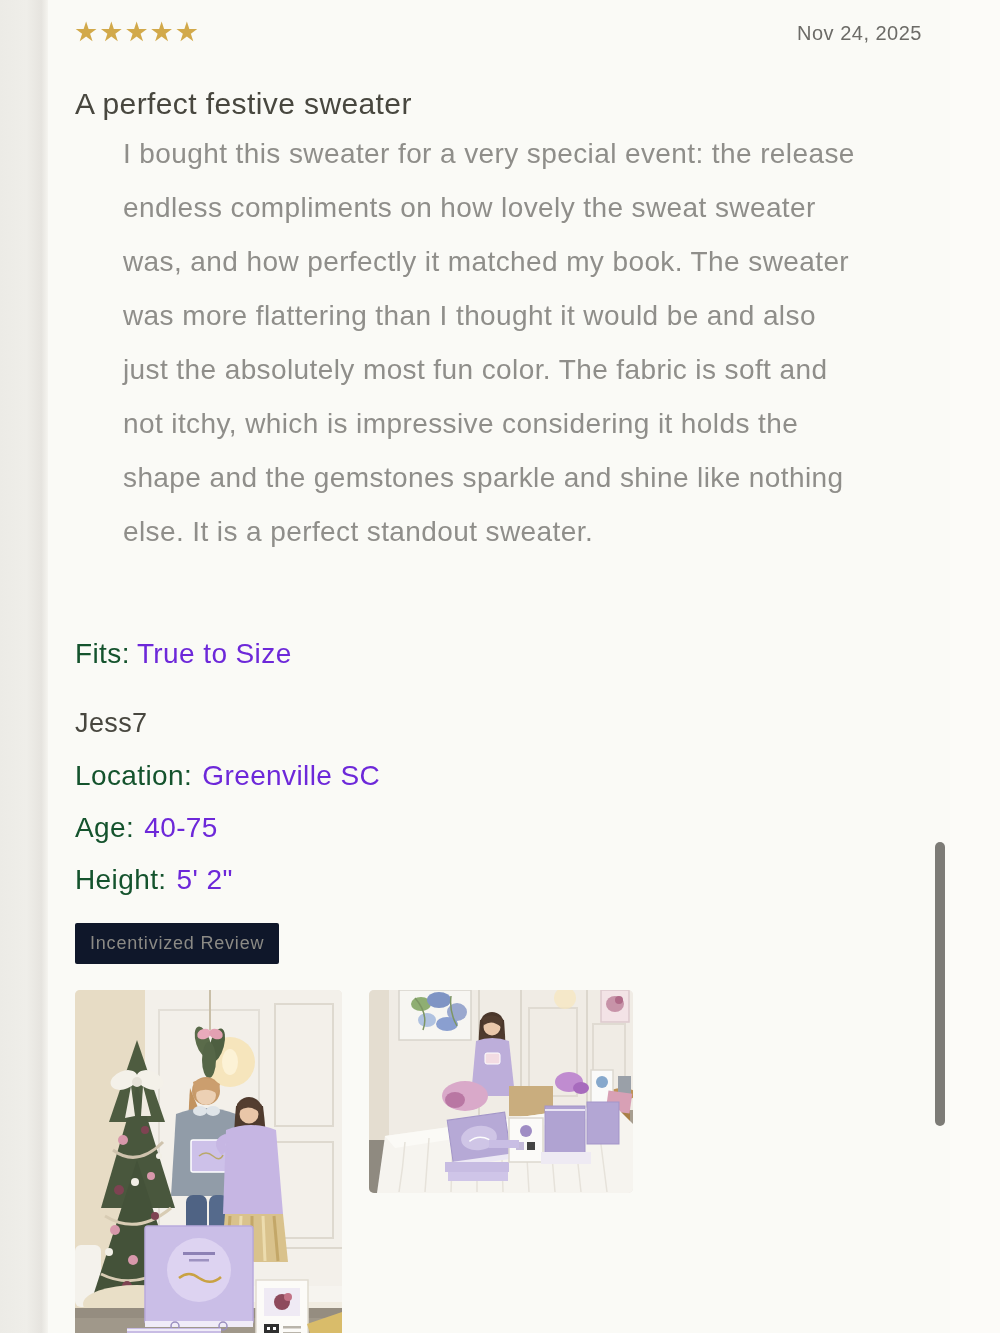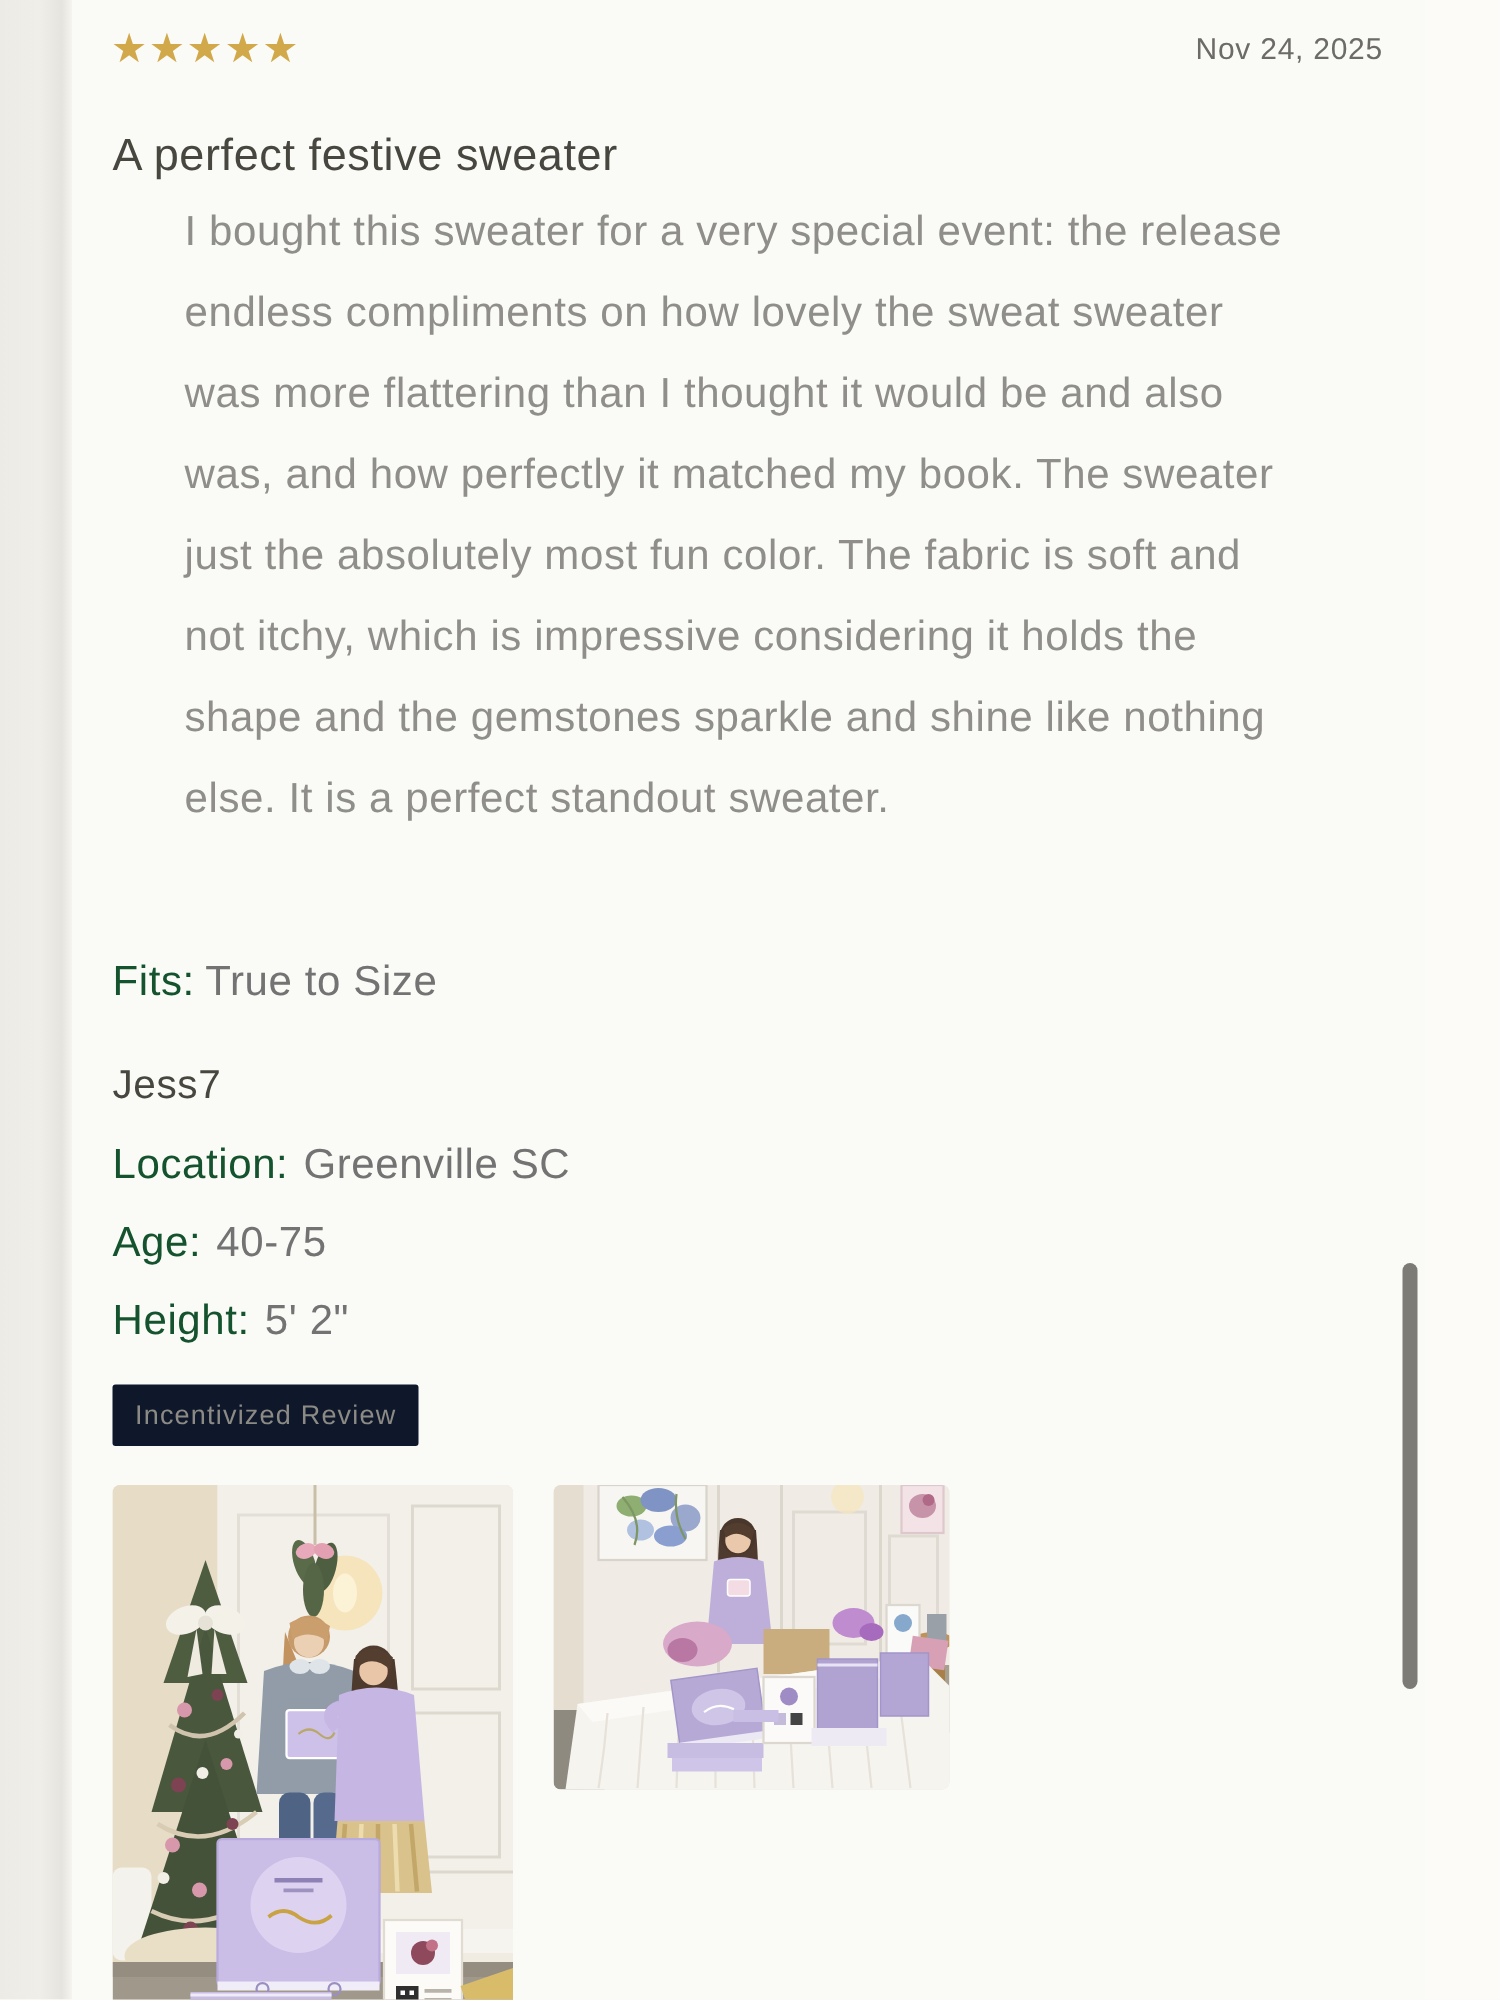--- a/index.html
+++ b/index.html
@@ -31,21 +31,21 @@
     font-size: 30px; font-weight: normal; color: #48473f; letter-spacing: 0.4px;
   }
   .body { position: absolute; left: 75px; top: 127px; width: 850px; margin-left: 48px; }
   .bline {
     height: 54px; line-height: 54px;
     font-size: 28px; color: #8f8e8a; letter-spacing: 0.4px;
     white-space: nowrap;
   }
   .label-row { position: absolute; left: 75px; font-size: 28px; letter-spacing: 0.4px; white-space: nowrap; }
   .label-row .lbl { font-weight: normal; color: #14532d; }
-  .label-row .val { color: #737373; margin-left: 10px; margin-top: 32px; }
+  .label-row .val { color: #6d28d9; margin-left: 10px; margin-top: 32px; }
   .fits-row { top: 638px; }
   .fits-row .val { margin-left: 7px; }
   .nickname {
     position: absolute; left: 75px; top: 708px;
     font-size: 27px; font-weight: normal; color: #48473f; letter-spacing: 0.4px;
   }
   .meta-location { top: 760px; }
   .meta-age { top: 812px; }
   .meta-height { top: 864px; }
   .badge {
@@ -76,22 +76,22 @@
   <div class="right-seam"></div>
 
   <span class="stars">★★★★★</span>
   <span class="date">Nov 24, 2025</span>
 
   <h1 class="title">A perfect festive sweater</h1>
 
   <div class="body">
     <div class="bline">I bought this sweater for a very special event: the release</div>
     <div class="bline">endless compliments on how lovely the sweat sweater</div>
+    <div class="bline">was, and how perfectly it matched my book. The sweater</div>
     <div class="bline">was more flattering than I thought it would be and also</div>
-    <div class="bline">was, and how perfectly it matched my book. The sweater</div>
     <div class="bline">just the absolutely most fun color. The fabric is soft and</div>
     <div class="bline">not itchy, which is impressive considering it holds the</div>
     <div class="bline">shape and the gemstones sparkle and shine like nothing</div>
     <div class="bline">else. It is a perfect standout sweater.</div>
   </div>
 
   <div class="label-row fits-row">
     <span class="lbl">Fits:</span><span class="val">True to Size</span>
   </div>
 

